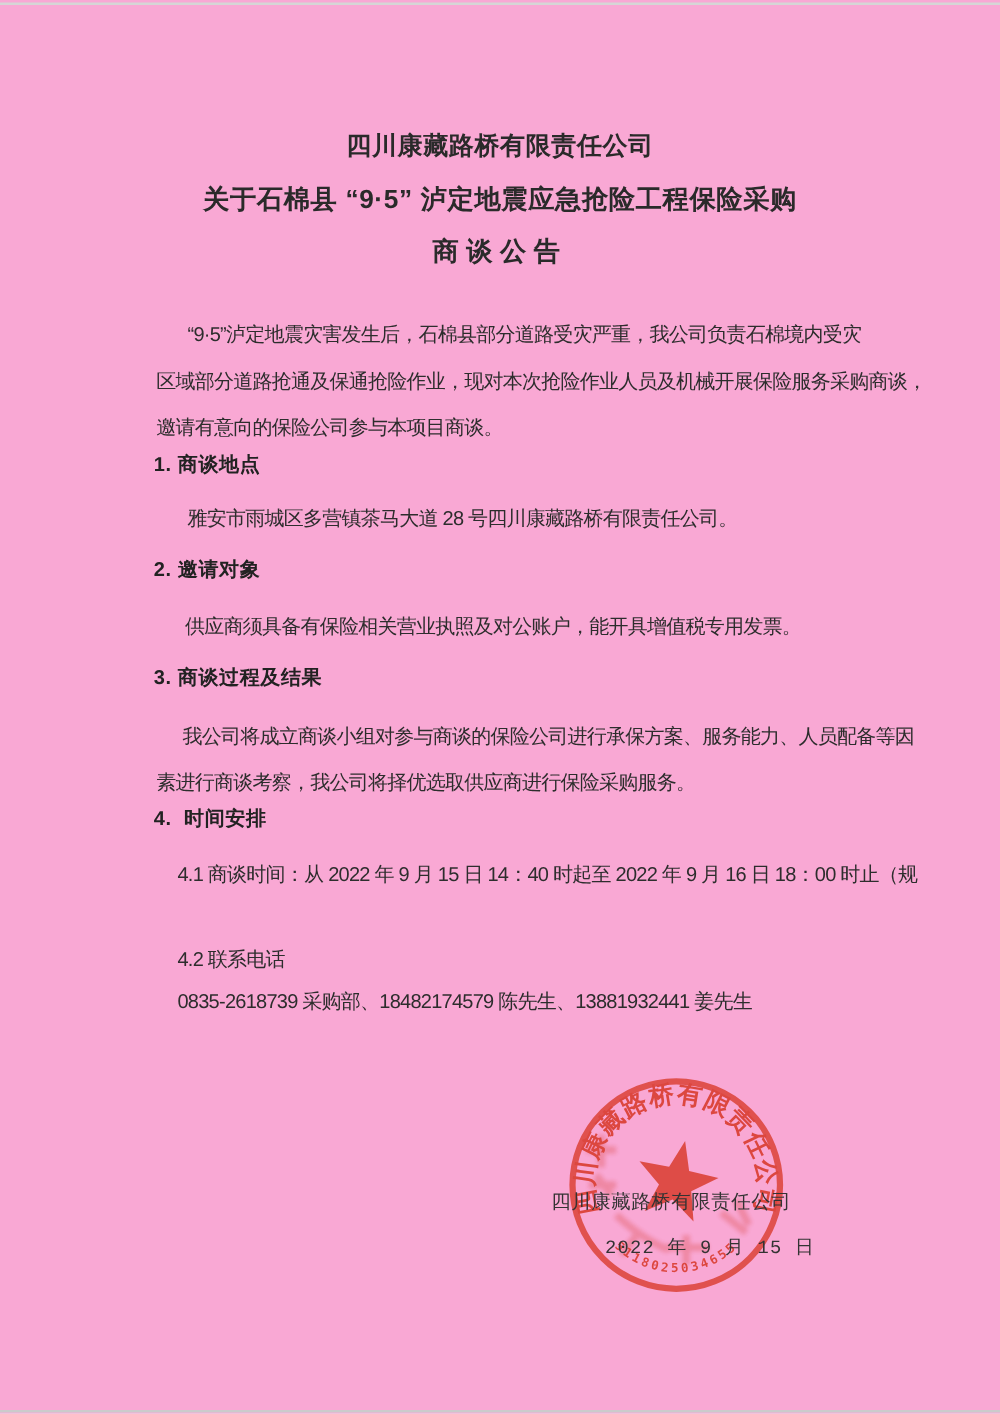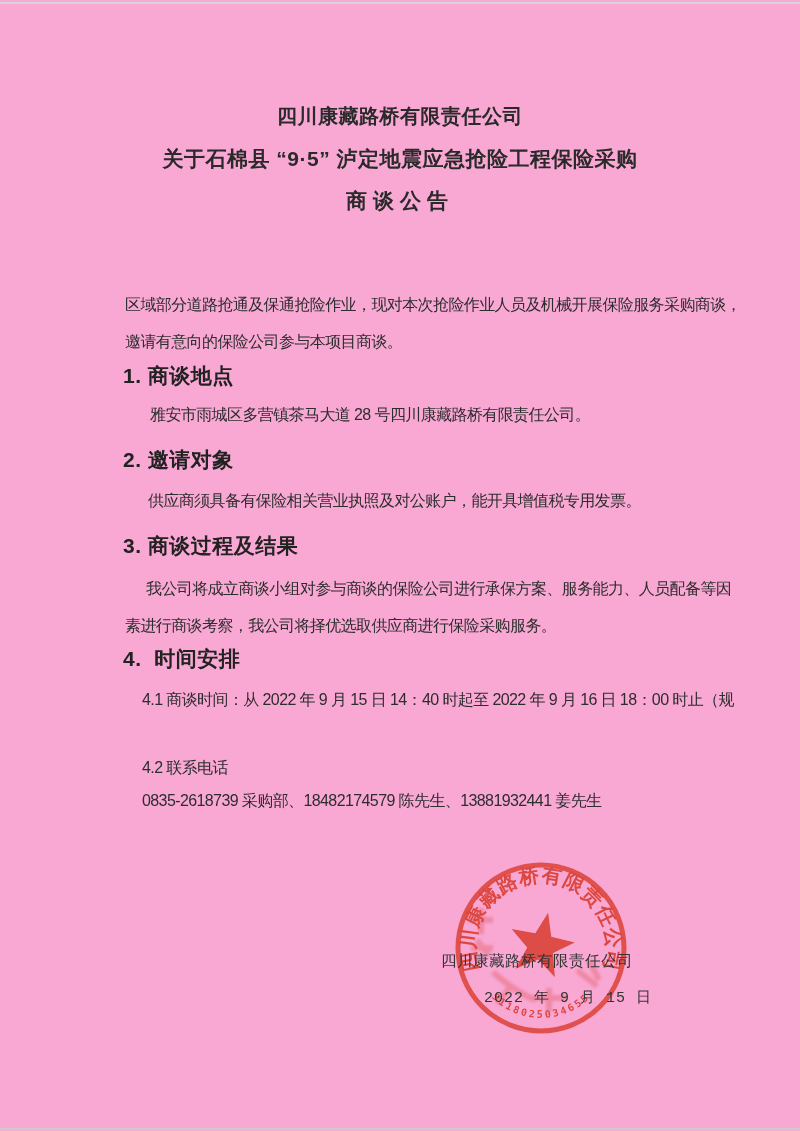--- a/index.html
+++ b/index.html
@@ -20,21 +20,21 @@
     position:absolute;left:0;right:0;
     text-align:center;font-weight:bold;color:#2a2a2a;
     white-space:pre;
   }
   .t1{top:103px;font-size:20px;letter-spacing:0.5px;}
   .t2{top:145px;font-size:21px;letter-spacing:0.5px;}
   .t3{top:187px;font-size:21px;letter-spacing:6px;}
 
   .h{
     position:absolute;left:123px;
-    font-size:21px;font-weight:bold;color:#222;
+    font-size:16px;font-weight:bold;color:#222;
     letter-spacing:0.5px;white-space:pre;
   }
   .b{
     position:absolute;
     font-size:16px;color:#2d2d2d;
     letter-spacing:-0.6px;white-space:pre;
   }
   .u{text-underline-offset:3px;}
 
   .stamp{
@@ -55,20 +55,21 @@
 <body>
 
 <div class="page">
 
   <div class="scan-edge top"></div>
 
   <div class="t-line t1">四川康藏路桥有限责任公司</div>
   <div class="t-line t2">关于石棉县 “9·5” 泸定地震应急抢险工程保险采购</div>
   <div class="t-line t3">商谈公告</div>
 
+  <div class="b" style="top:258px;left:150px">“9·5”泸定地震灾害发生后，石棉县部分道路受灾严重，我公司负责石棉境内受灾</div>
   <div class="b" style="top:295px;left:125px">区域部分道路抢通及保通抢险作业，现对本次抢险作业人员及机械开展保险服务采购商谈，</div>
   <div class="b" style="top:332px;left:125px">邀请有意向的保险公司参与本项目商谈。</div>
 
   <div class="h" style="top:362px">1. 商谈地点</div>
   <div class="b" style="top:405px;left:150px">雅安市雨城区多营镇茶马大道 28 号四川康藏路桥有限责任公司。</div>
 
   <div class="h" style="top:446px">2. 邀请对象</div>
   <div class="b" style="top:491px;left:148px">供应商须具备有保险相关营业执照及对公账户，能开具增值税专用发票。</div>
 
   <div class="h" style="top:532px">3. 商谈过程及结果</div>

